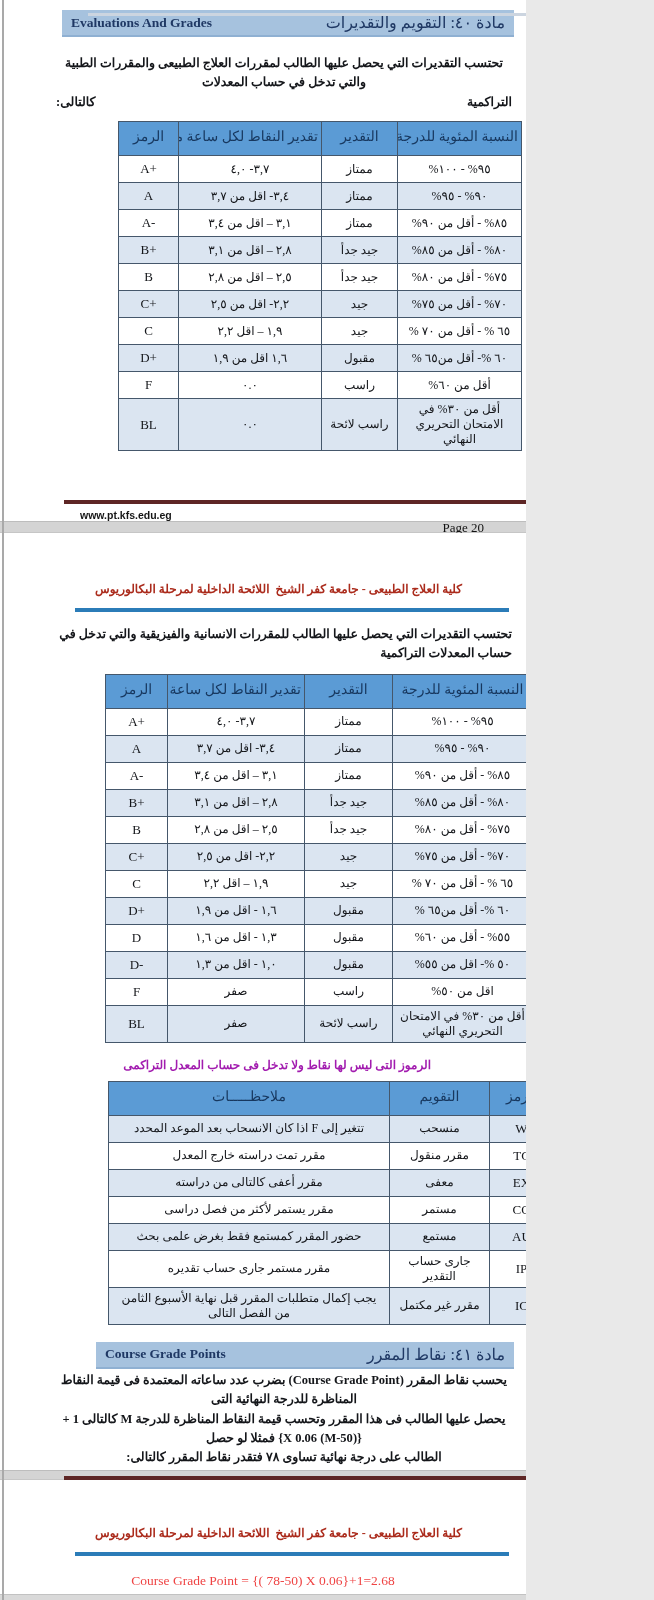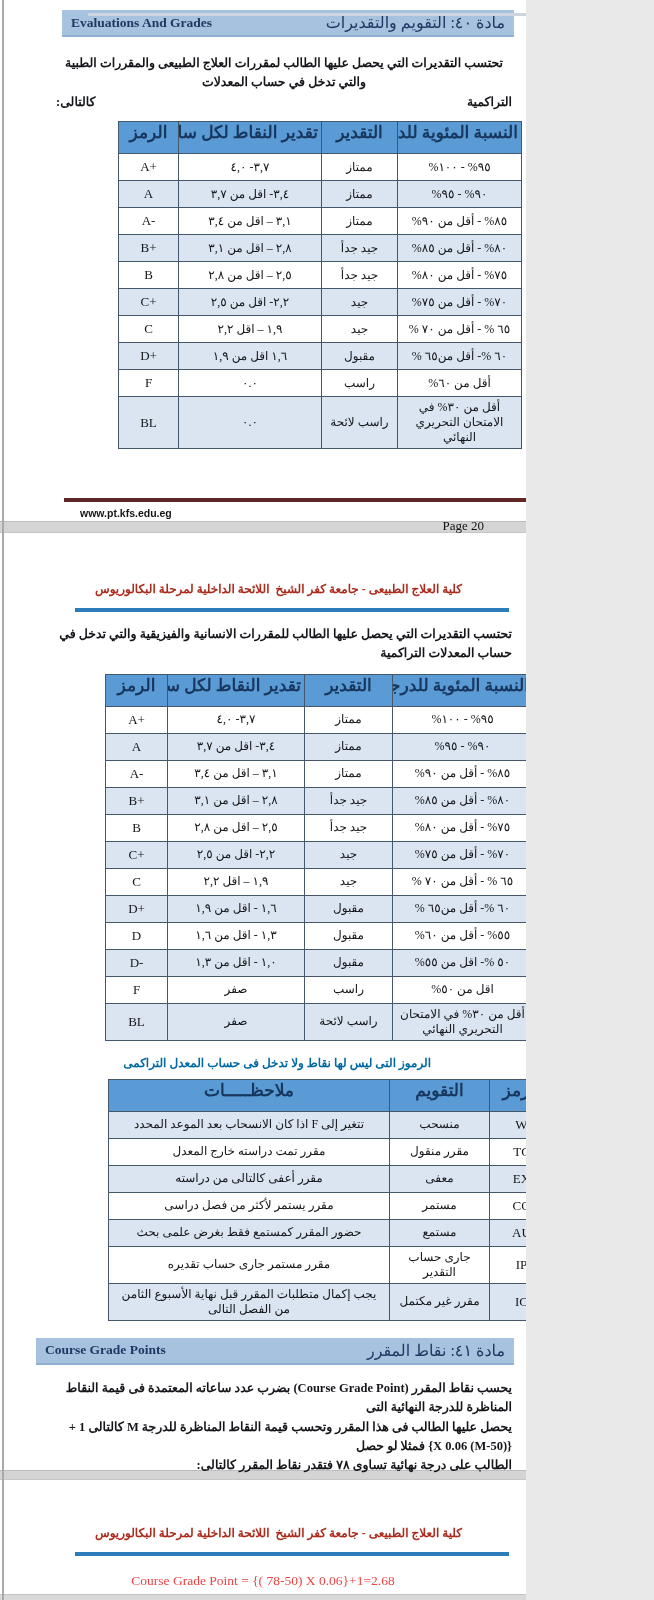--- a/index.html
+++ b/index.html
@@ -12,39 +12,39 @@
   
   .secbar{display:flex;justify-content:space-between;align-items:center;
           background:#a6c2de;border-bottom:2px solid #8fb0d2;height:25px;padding:0 9px;}
   .secbar .en{font-weight:bold;font-size:13.5px;color:#1f3864;}
   .secbar .ar{font-weight:normal;font-size:16px;color:#1f3864;direction:rtl;}
   
   .para{direction:rtl;text-align:right;font-weight:bold;font-size:12.5px;line-height:1.55;color:#14161a;}
   .para .spread{display:flex;justify-content:space-between;}
   
   table.doc{border-collapse:collapse;direction:rtl;table-layout:fixed;}
-  table.doc th{background:#5b9bd5;color:#17375e;font-weight:bold;font-size:17px;
-               border:1px solid #45576b;padding:0 3px 10px 3px;white-space:nowrap;overflow:hidden;}
+  table.doc th{background:#5b9bd5;color:#17375e;font-weight:normal;font-size:14px;
+               border:1px solid #45576b;padding:6px 3px 10px 3px;white-space:nowrap;overflow:hidden;}
   table.doc td{border:1px solid #45576b;font-size:12px;text-align:center;vertical-align:middle;
                padding:3px 4px;height:20px;color:#14161a;}
   table.doc tr.shaded td{background:#dbe5f1;}
   table.doc td.sym{direction:ltr;font-size:13px;}
   
   .footer{position:relative;}
   .footer .rule{height:4px;background:#5e2625;margin-left:64px;width:546px;}
   .footer .www{font-family:"Liberation Sans","DejaVu Sans",sans-serif;font-weight:bold;font-size:10.5px;
                margin:5px 0 0 80px;color:#161616;}
   .footer .tel{font-family:Liberation Sans, sans-serif;font-weight:bold;font-size:10.5px;
                margin:13px 0 0 64px;color:#161616;}
   .footer .pageno{position:absolute;right:42px;top:20px;font-size:13px;color:#111;}
   
   .redhead{display:flex;justify-content:space-between;direction:rtl;
            font-weight:bold;font-size:12px;color:#ab2b1c;}
   .bluerule{height:4px;background:#2b7cb8;}
-  .heading-rtl{direction:rtl;text-align:right;font-weight:bold;font-size:12px;color:#0369a1;}
+  .heading-rtl{direction:rtl;text-align:right;font-weight:bold;font-size:12px;color:#a21caf;}
   .formula{font-size:13.5px;color:#ef4444;text-align:center;}
   .fab{position:absolute;width:92px;height:92px;border-radius:50%;background:#1d76e9;z-index:6;}
   .bottom-strip{position:absolute;left:0;right:0;bottom:0;height:5px;background:#d9d9d9;border-top:1px solid #c2c2c2;}
 </style>
 </head>
 <body>
 
 <div id="root">
   <div class="left-edge"></div>
 
@@ -302,26 +302,26 @@
             <td>مقرر مستمر جارى حساب تقديره</td>
           </tr>
           <tr class="shaded">
             <td class="sym">IC</td>
             <td>مقرر غير مكتمل</td>
             <td>يجب إكمال متطلبات المقرر قبل نهاية الأسبوع الثامن من الفصل التالى</td>
           </tr>
         </tbody>
     </table>
 
-    <div class="secbar" style="margin:17px 12px 0 36px;">
+    <div class="secbar" style="margin:17px 12px 0 96px;">
       <span class="en">Course Grade Points</span>
       <span class="ar">مادة ٤١: نقاط المقرر</span>
     </div>
 
-    <div class="para" style="margin:14px 14px 0 56px;">
+    <div class="para" style="margin:2px 14px 0 56px;text-align:center;">
       <div>يحسب نقاط المقرر (Course Grade Point) بضرب عدد ساعاته المعتمدة فى قيمة النقاط المناظرة للدرجة النهائية التى</div>
       <div>يحصل عليها الطالب فى هذا المقرر وتحسب قيمة النقاط المناظرة للدرجة M كالتالى ‏1 +{(M-50) X 0.06}‏ فمثلا لو حصل</div>
       <div>الطالب على درجة نهائية تساوى ٧٨ فتقدر نقاط المقرر كالتالى:</div>
     </div>
 
     <div class="footer" style="margin-top:8px;">
       <div class="rule"></div>
       <div class="www">www.pt.kfs.edu.eg</div>
       <div class="tel">Tel/fax: 0479104452</div>
       <div class="pageno">Page 21</div>

